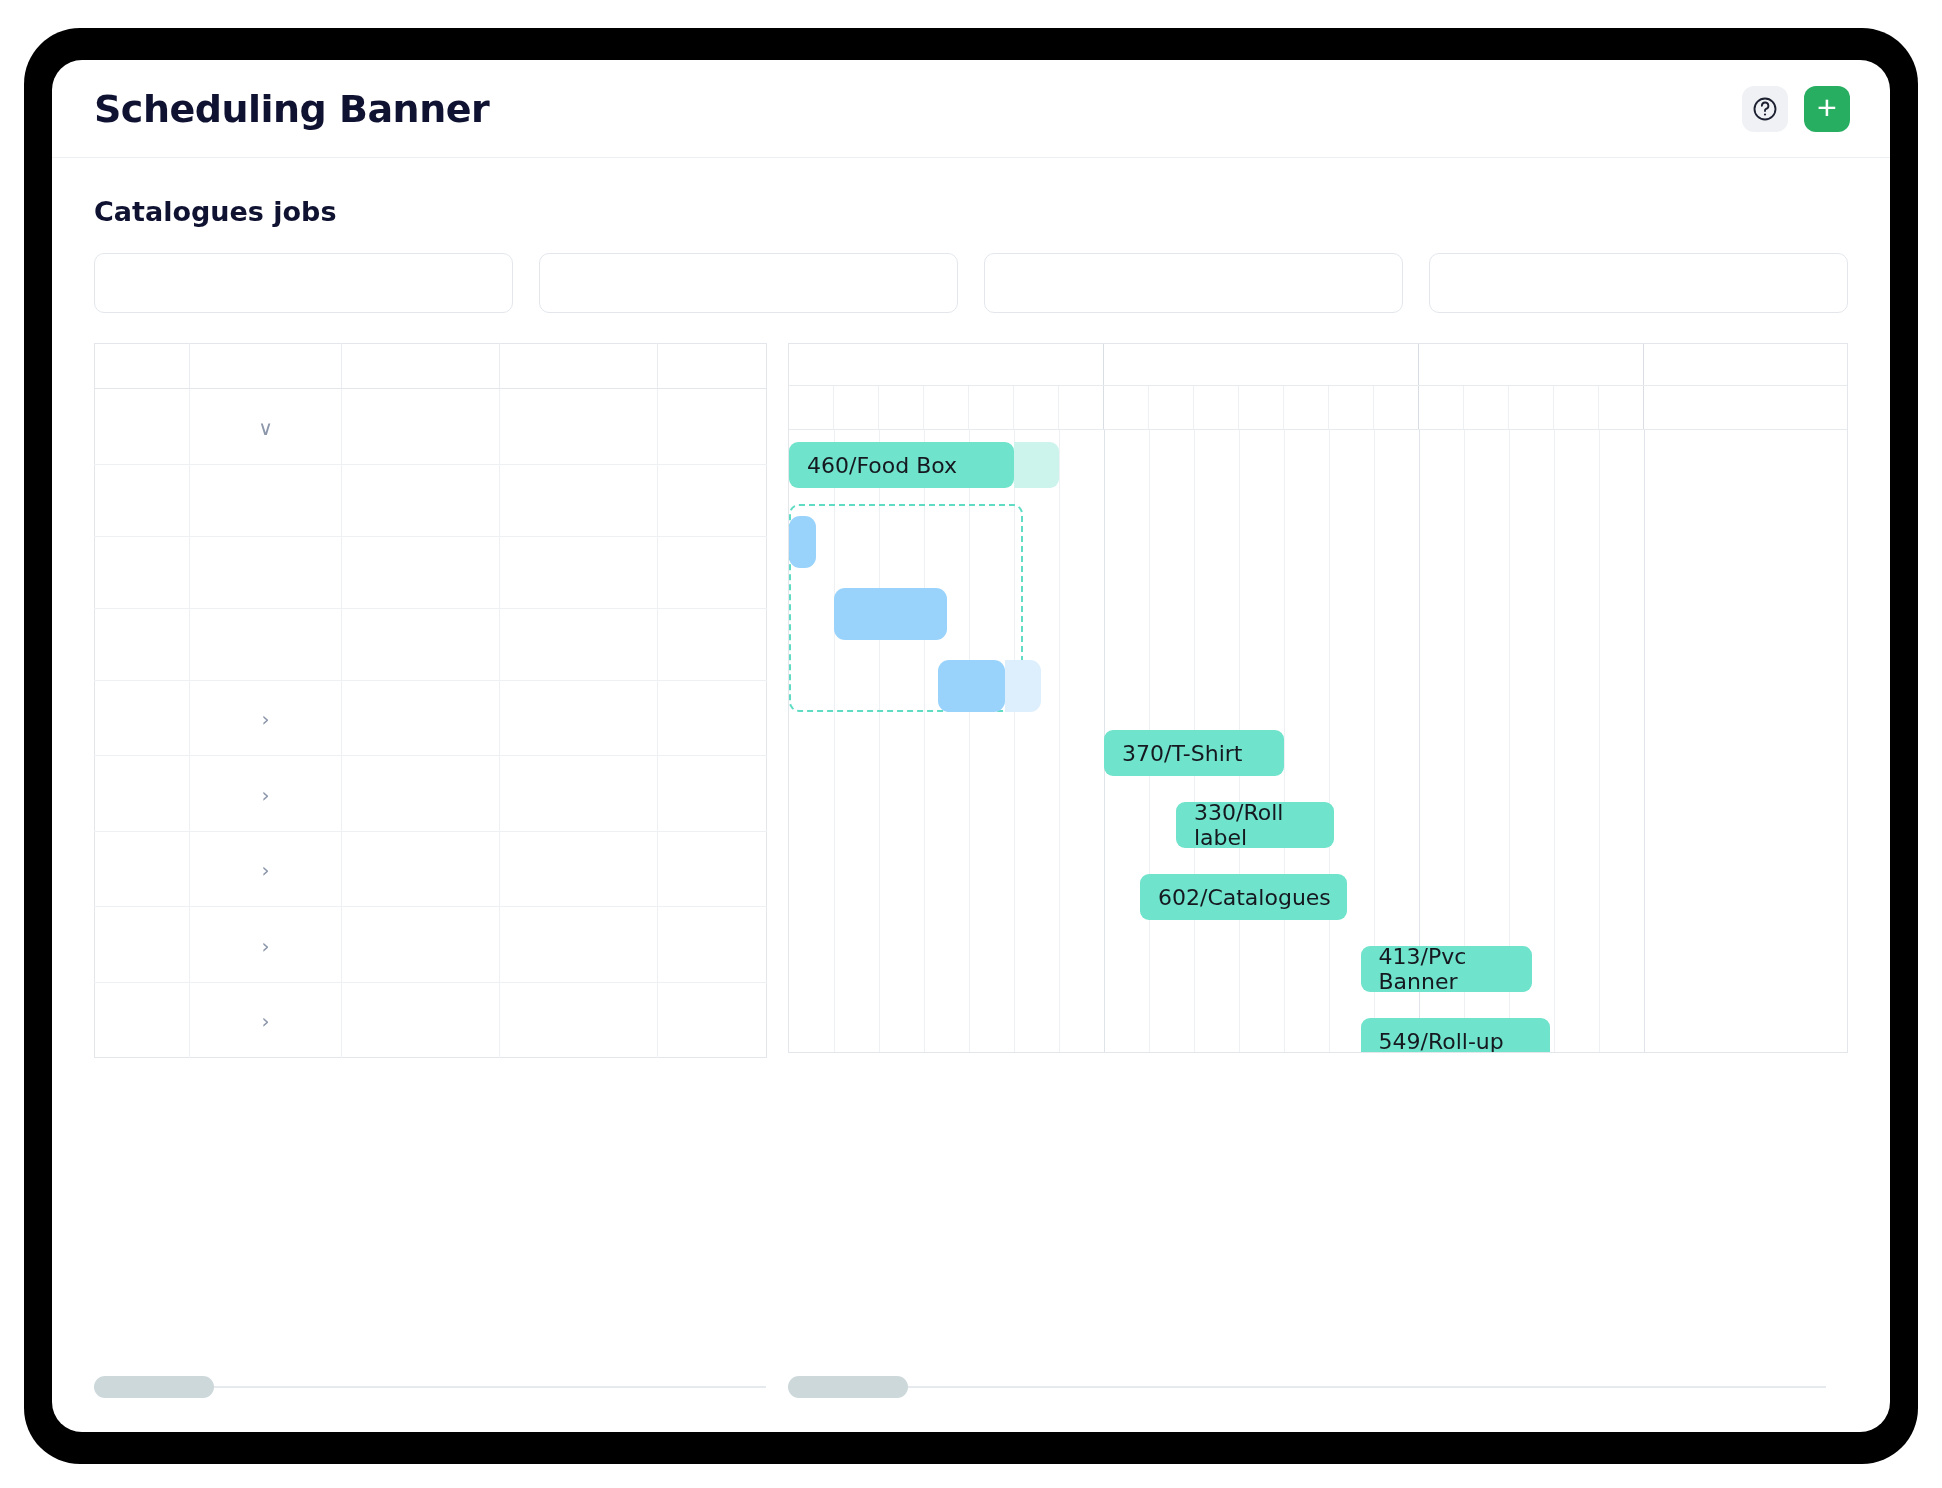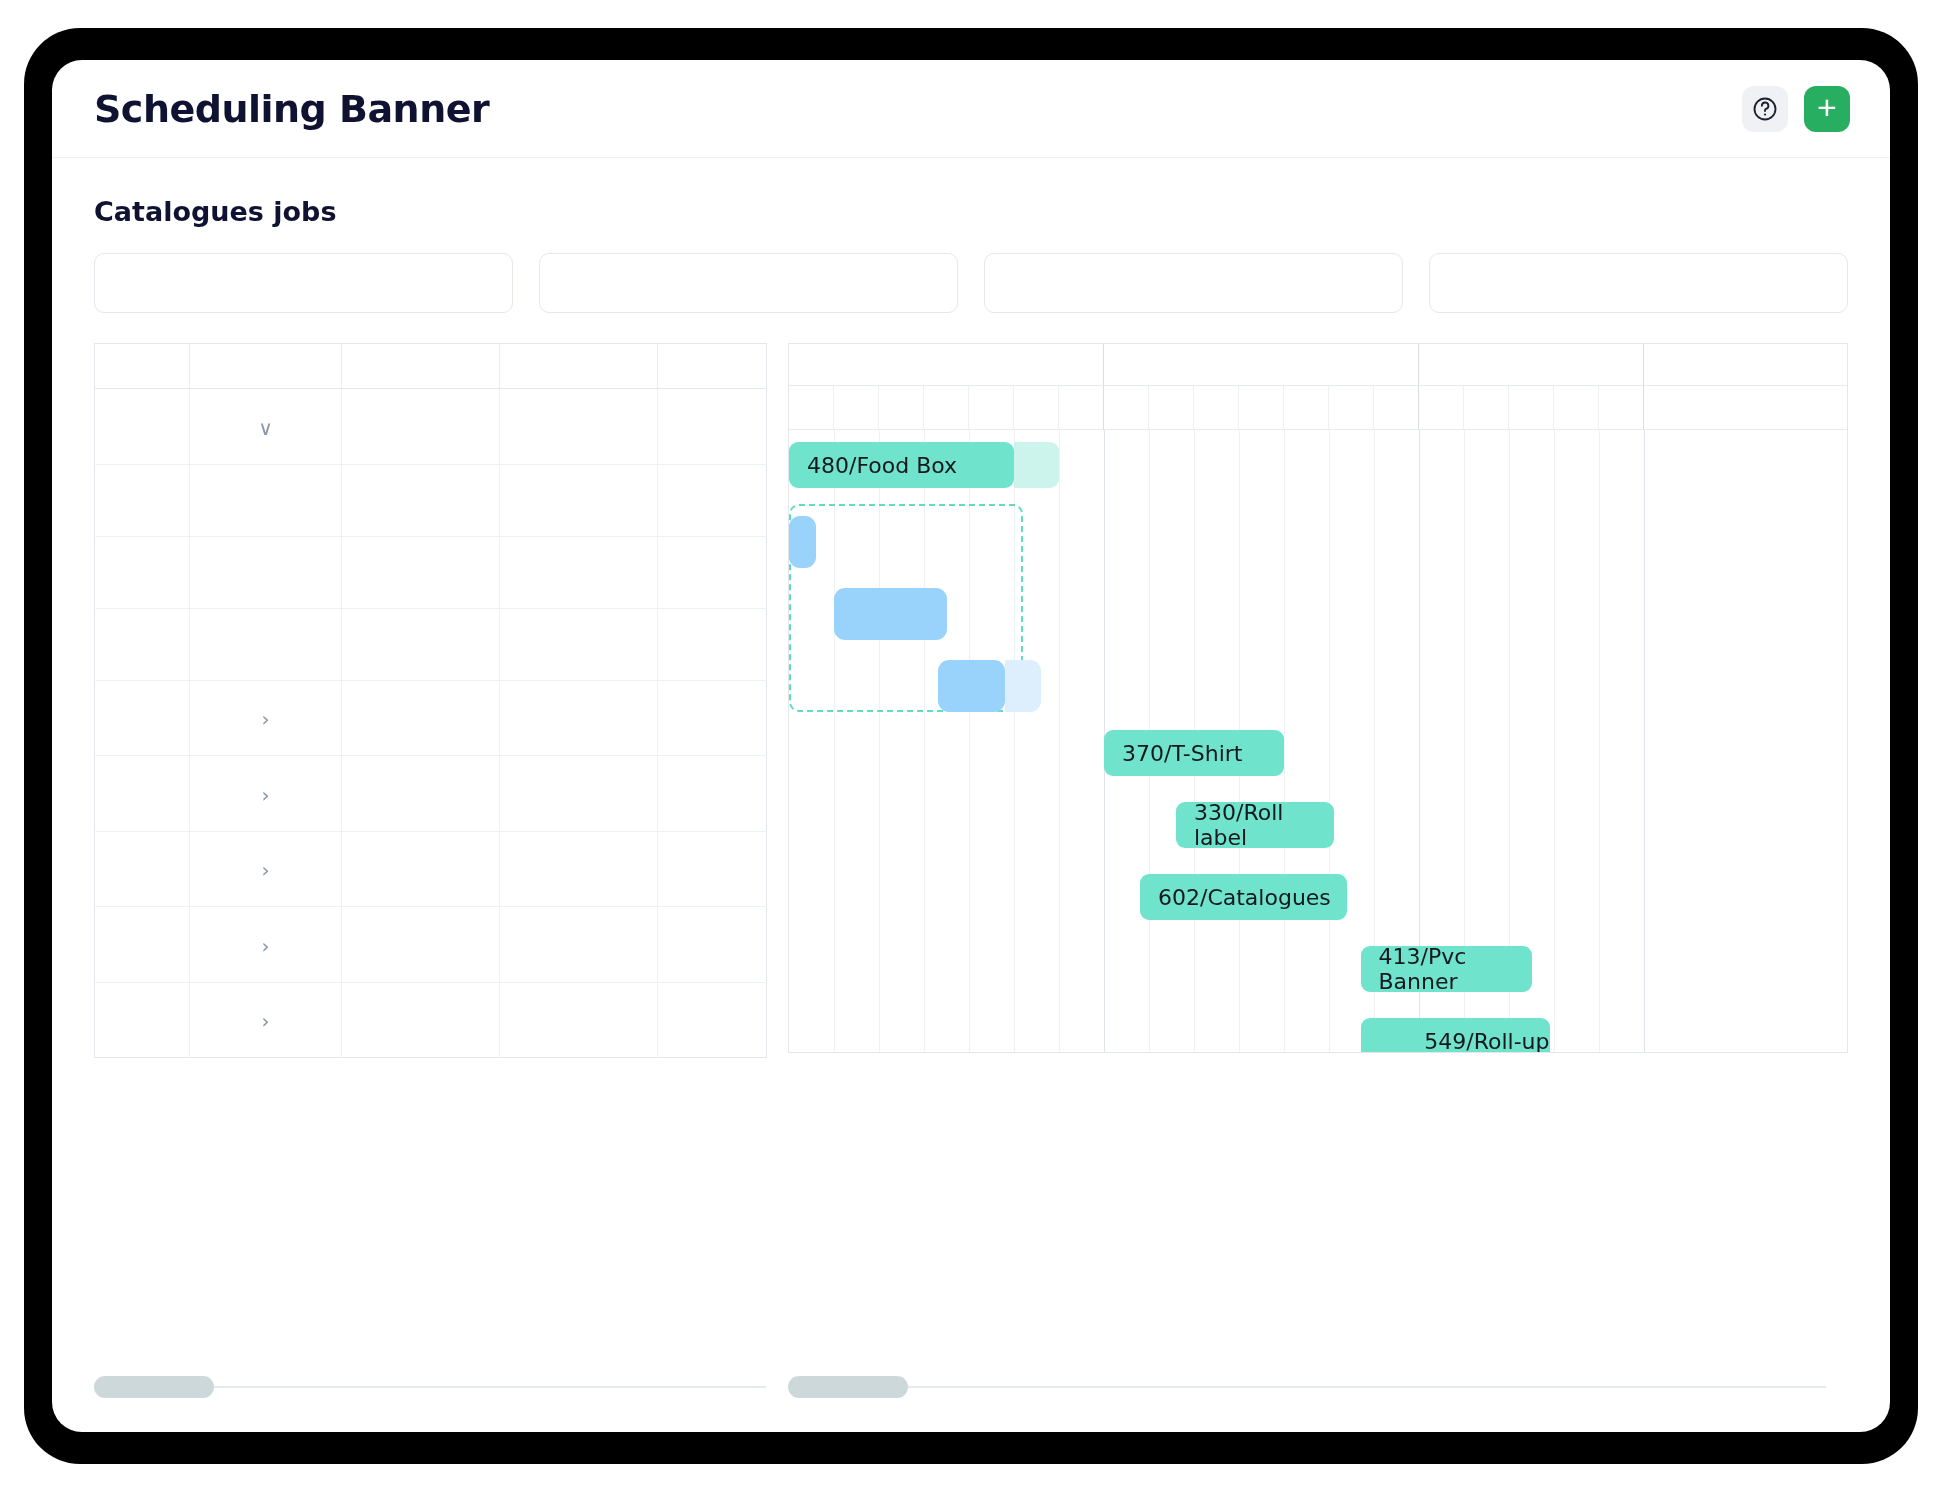--- a/index.html
+++ b/index.html
@@ -399,39 +399,39 @@
                   <div class="vline" style="left: 675px;"></div>
                   <div class="vline" style="left: 720px;"></div>
                   <div class="vline" style="left: 765px;"></div>
                   <div class="vline" style="left: 810px;"></div>
                   <div class="vline day" style="left: 855px;"></div>
                 </div>
               <div id="bars-layer">
                   <div id="group-outline" style="left: 0px; width: 234px; top: 74px; height: 208px;"></div>
                   <div class="buffer" style="left: 225px; width: 45px; top: 12px;"></div>
                   <div class="bar" style="left: 0px; width: 225px; top: 12px;">
-                    <span>480/Food Box</span>
+                    <span>460/Food Box</span>
                   </div>
                   <div class="bar child" style="left: 0px; width: 27px; top: 86px;"></div>
                   <div class="bar child" style="left: 45px; width: 112.5px; top: 158px;"></div>
                   <div class="buffer child" style="left: 216px; width: 36px; top: 230px;"></div>
                   <div class="bar child" style="left: 148.5px; width: 67.5px; top: 230px;"></div>
                   <div class="bar" style="left: 315px; width: 180px; top: 300px;">
                     <span>370/T-Shirt</span>
                   </div>
                   <div class="bar" style="left: 387px; width: 157.5px; top: 372px;">
                     <span>330/Roll label</span>
                   </div>
                   <div class="bar" style="left: 351px; width: 207px; top: 444px;">
                     <span>602/Catalogues</span>
                   </div>
                   <div class="bar" style="left: 571.5px; width: 171px; top: 516px;">
                     <span>413/Pvc Banner</span>
                   </div>
-                  <div class="bar" style="left: 571.5px; width: 189px; top: 588px; justify-content: flex-end;">
+                  <div class="bar" style="left: 571.5px; width: 189px; top: 588px;">
                     <span>549/Roll-up</span>
                   </div>
                 </div>
             </div>
           </div>
         </div>
       </div>
 
     </div>
 

